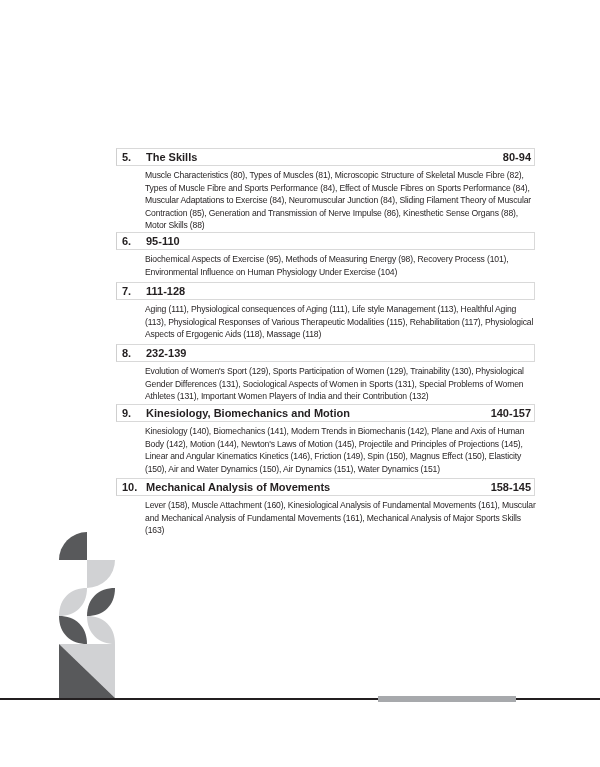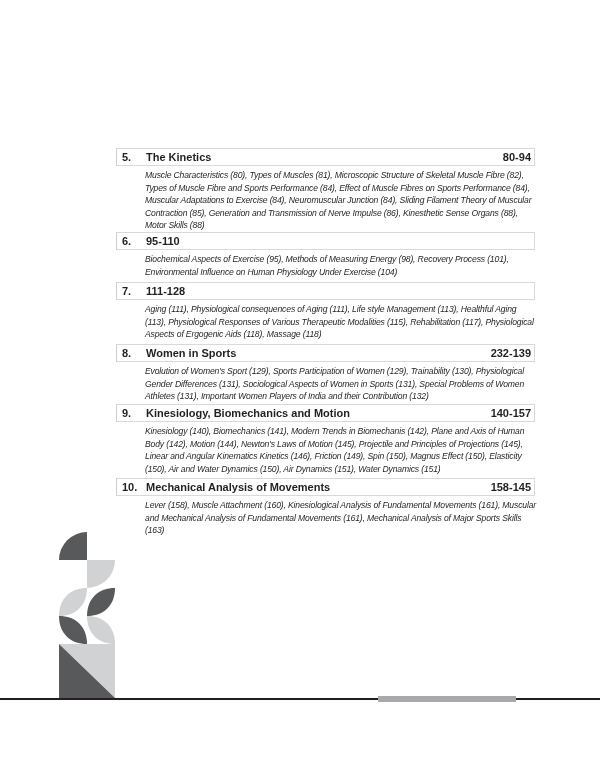--- a/index.html
+++ b/index.html
@@ -15,35 +15,34 @@
       display: flex; align-items: center; padding: 0 3px 0 5px;
       font-weight: bold; font-size: 11px; color: #231f20;
     }
     .num { width: 24px; flex: none; }
     .title { flex: 1; }
     .pages { flex: none; text-align: left; }
     .desc {
       margin: 3px 0 0 29px; width: 392px;
       font-size: 8.6px; line-height: 12.6px; color: #231f20;
       letter-spacing: -0.15px;
-      font-style: italic;
     }
     .deco { position: absolute; }
     .baseline { position: absolute; left: 0; top: 698px; width: 600px; height: 2px; background: #231f20; }
     .graybar { position: absolute; left: 378px; top: 696px; width: 138px; height: 6px; background: #a7a9ac; }
   </style>
 </head>
 <body>
 
 <div class="toc">
 
   <div class="entry" style="top:0px;">
     <div class="head">
       <span class="num">5.</span>
-      <span class="title">The Kinetics</span>
+      <span class="title">The Skills</span>
       <span class="pages">80-94</span>
     </div>
     <div class="desc">Muscle Characteristics (80), Types of Muscles (81), Microscopic Structure of Skeletal Muscle Fibre (82), Types of Muscle Fibre and Sports Performance (84), Effect of Muscle Fibres on Sports Performance (84), Muscular Adaptations to Exercise (84), Neuromuscular Junction (84), Sliding Filament Theory of Muscular Contraction (85), Generation and Transmission of Nerve Impulse (86), Kinesthetic Sense Organs (88), Motor Skills (88)</div>
   </div>
 
   <div class="entry" style="top:84px;">
     <div class="head">
       <span class="num">6.</span>
       <span class="pages">95-110</span>
     </div>
@@ -54,21 +53,20 @@
     <div class="head">
       <span class="num">7.</span>
       <span class="pages">111-128</span>
     </div>
     <div class="desc">Aging (111), Physiological consequences of Aging (111), Life style Management (113), Healthful Aging (113), Physiological Responses of Various Therapeutic Modalities (115), Rehabilitation (117), Physiological Aspects of Ergogenic Aids (118), Massage (118)</div>
   </div>
 
   <div class="entry" style="top:196px;">
     <div class="head">
       <span class="num">8.</span>
-      <span class="title">Women in Sports</span>
       <span class="pages">232-139</span>
     </div>
     <div class="desc">Evolution of Women's Sport (129), Sports Participation of Women (129), Trainability (130), Physiological Gender Differences (131), Sociological Aspects of Women in Sports (131), Special Problems of Women Athletes (131), Important Women Players of India and their Contribution (132)</div>
   </div>
 
   <div class="entry" style="top:256px;">
     <div class="head">
       <span class="num">9.</span>
       <span class="title">Kinesiology, Biomechanics and Motion</span>
       <span class="pages">140-157</span>

